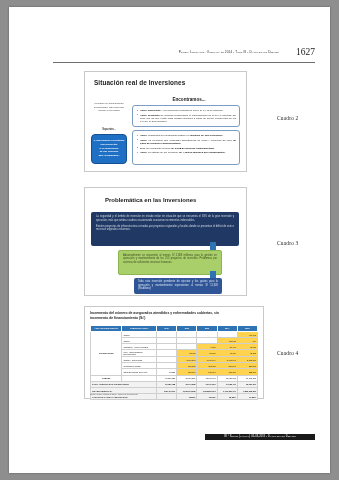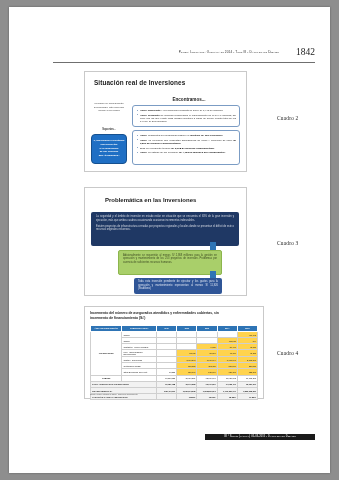--- a/index.html
+++ b/index.html
@@ -78,21 +78,21 @@
   .footbar span{display:block;color:#fff;font-size:2.6px;line-height:5.5px;text-align:center;white-space:nowrap;
     font-variant:small-caps;letter-spacing:.1px;}
 </style>
 </head>
 <body>
 
 <div class="page">
 
   <div class="runhead">
     <div class="runhead-txt">Primera Legislatura Ordinaria de 2014 - Tomo III - Diario de los Debates</div>
-    <div class="folio">1842</div>
+    <div class="folio">1627</div>
     <div class="rule"></div>
   </div>
 
   <div class="slide" id="c2">
     <div class="ttl">Situación real de Inversiones</div>
     <div class="enc">Encontramos...</div>
 
     <div class="leftnote">Inversión en planeamiento funcionando: esto depende mucho a los pilares</div>
     <div class="leftcap">Soportan...</div>
     <div class="bluebox">

